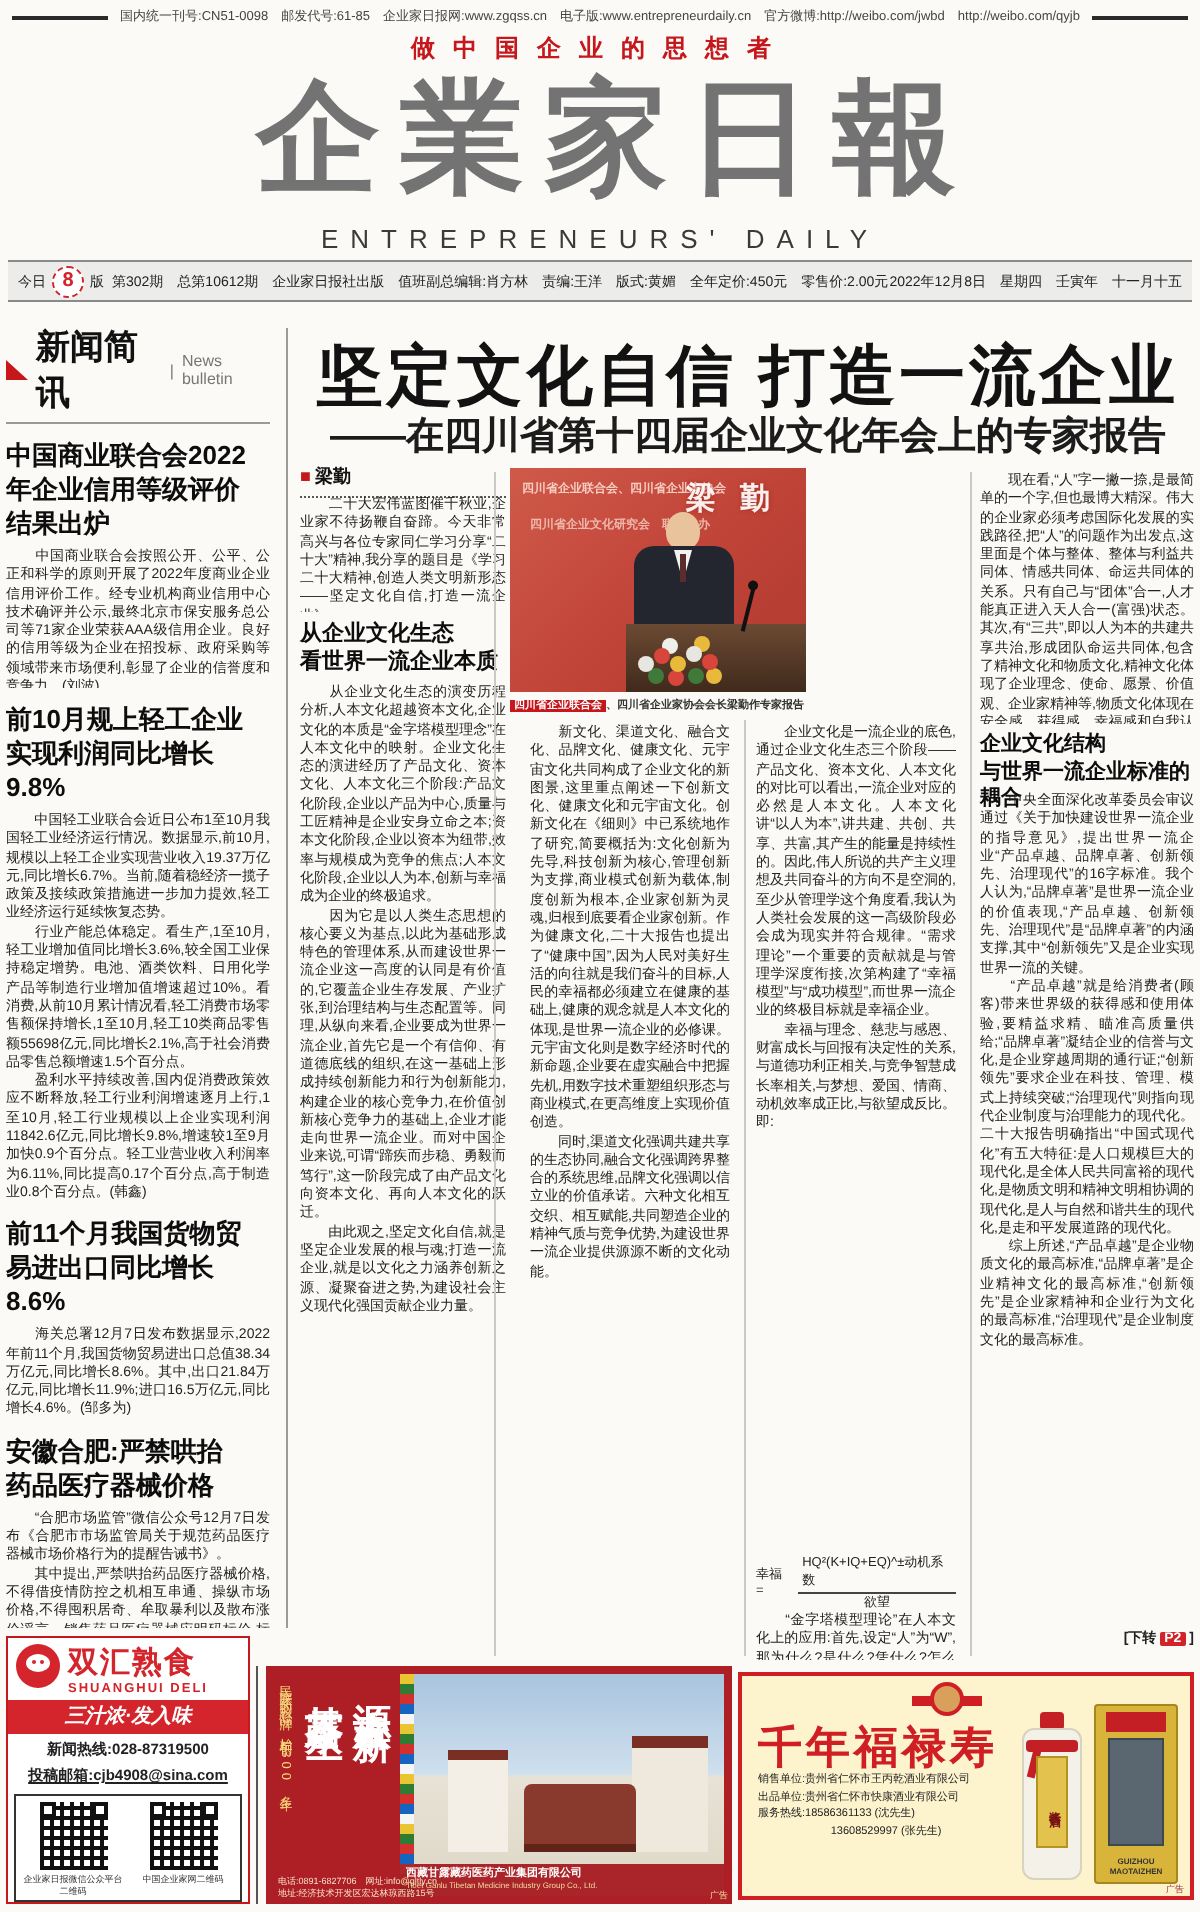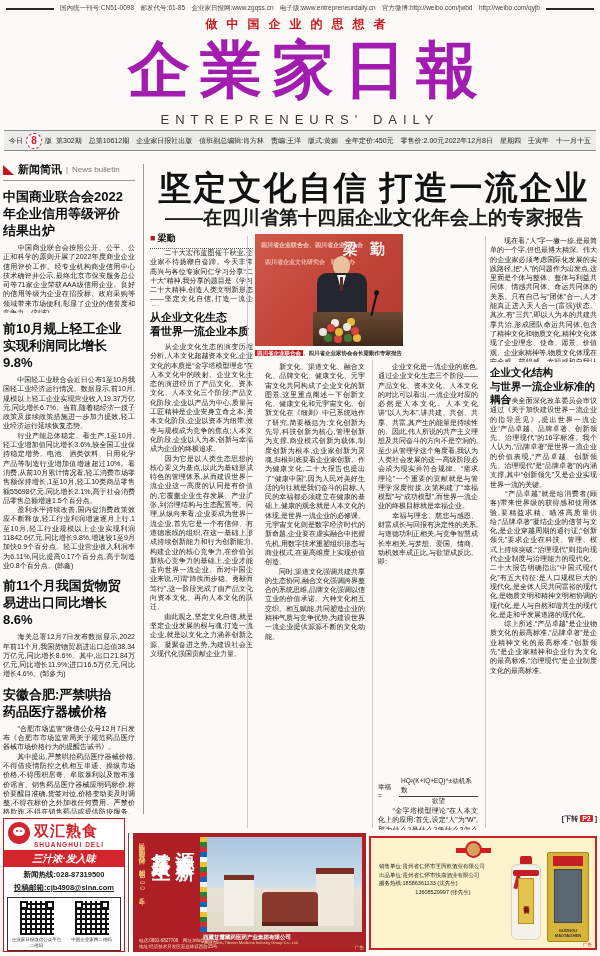--- a/index.html
+++ b/index.html
@@ -7,35 +7,35 @@
         font-family:"Liberation Sans",sans-serif;color:#1a1a1a;overflow:hidden;}
   .abs{position:absolute;}
   .pre{white-space:pre-wrap;}
   
   #topline{top:4px;left:6px;right:6px;display:flex;align-items:center;gap:6px;}
   #topline .rule{flex:1;height:0;border-top:2px solid #2a2a2a;}
   #topline .txt{font-size:6.5px;color:#444;white-space:nowrap;}
   #slogan{top:16px;left:0;right:0;text-align:center;font-size:12px;font-weight:bold;
           color:#c5171c;letter-spacing:9px;}
   #masthead{top:30px;left:16px;right:0;text-align:center;font-family:"Liberation Serif","DejaVu Serif",serif;
-            font-size:62px;line-height:80px;font-weight:900;color:#a21caf;letter-spacing:10px;}
+            font-size:62px;line-height:80px;font-weight:900;color:#737373;letter-spacing:10px;}
   #masthead-en{top:112px;left:0;right:0;text-align:center;font-size:13px;letter-spacing:6px;color:#3a3a3a;}
   #infobar{top:130px;left:4px;right:4px;height:21px;background:#ececea;border-top:1px solid #8a8a8a;
            border-bottom:1px solid #8a8a8a;display:flex;align-items:center;font-size:7px;color:#222;
            padding:0 5px;box-sizing:border-box;}
   #infobar .badge{display:inline-flex;align-items:center;justify-content:center;width:14px;height:14px;
            border:1px dashed #d0242a;border-radius:50%;color:#d0242a;font-weight:bold;font-size:10px;
            background:#fff;margin:0 3px;}
   #infobar .left{display:flex;align-items:center;flex:1;}
   #infobar .right{white-space:nowrap;}
   
   #sidebar{top:162px;left:3px;width:132px;height:652px;overflow:hidden;}
   .news-head{display:flex;align-items:center;gap:4px;border-bottom:1px solid #999;padding-bottom:3px;}
   .news-flag{width:0;height:0;border-left:11px solid #c5171c;border-top:10px solid transparent;}
-  .news-cn{font-size:11px;font-weight:bold;color:#111;}
+  .news-cn{font-size:17px;font-weight:bold;color:#111;}
   .news-en{font-size:8px;color:#777;}
   .side-title{font-size:13px;line-height:17px;font-weight:bold;color:#0d0d0d;margin:7px 12px 4px 0;}
   .body-text{font-size:7px;line-height:9.3px;text-align:justify;color:#222;overflow:hidden;}
   
   #headline{top:166px;left:148px;width:452px;text-align:center;font-size:33px;font-weight:900;
             color:#121212;letter-spacing:2px;white-space:nowrap;}
   #subhead{top:205px;left:148px;width:452px;text-align:center;font-size:19px;font-weight:bold;color:#1c1c1c;}
   #byline{top:232px;left:150px;width:103px;border-bottom:1px dotted #555;padding-bottom:3px;
           font-size:9px;font-weight:bold;color:#111;}
   #byline .sq{color:#c5171c;margin-right:2px;}
@@ -305,20 +305,21 @@
     <div class="gl-contact">
       <span>电话:0891-6827706　网址:info@gltly.cn</span><br>
       <span>地址:经济技术开发区宏达林琼西路15号</span>
     </div>
     <div class="gl-ad">广告</div>
   </div>
 
   <div id="ad-flh" class="abs">
     <div class="flh-seal"></div>
     <div class="flh-text">
+      <div class="flh-big">千年福禄寿</div>
       <div class="flh-small">销售单位:贵州省仁怀市王丙乾酒业有限公司</div>
       <div class="flh-small">出品单位:贵州省仁怀市快康酒业有限公司</div>
       <div class="flh-small">服务热线:18586361133 (沈先生)</div>
       <div class="flh-small center">13608529997 (张先生)</div>
     </div>
     <div class="flh-bottle">
       <div class="bt-cap"></div>
       <div class="bt-body"></div>
       <div class="bt-ribbon"></div>
       <div class="bt-label">

